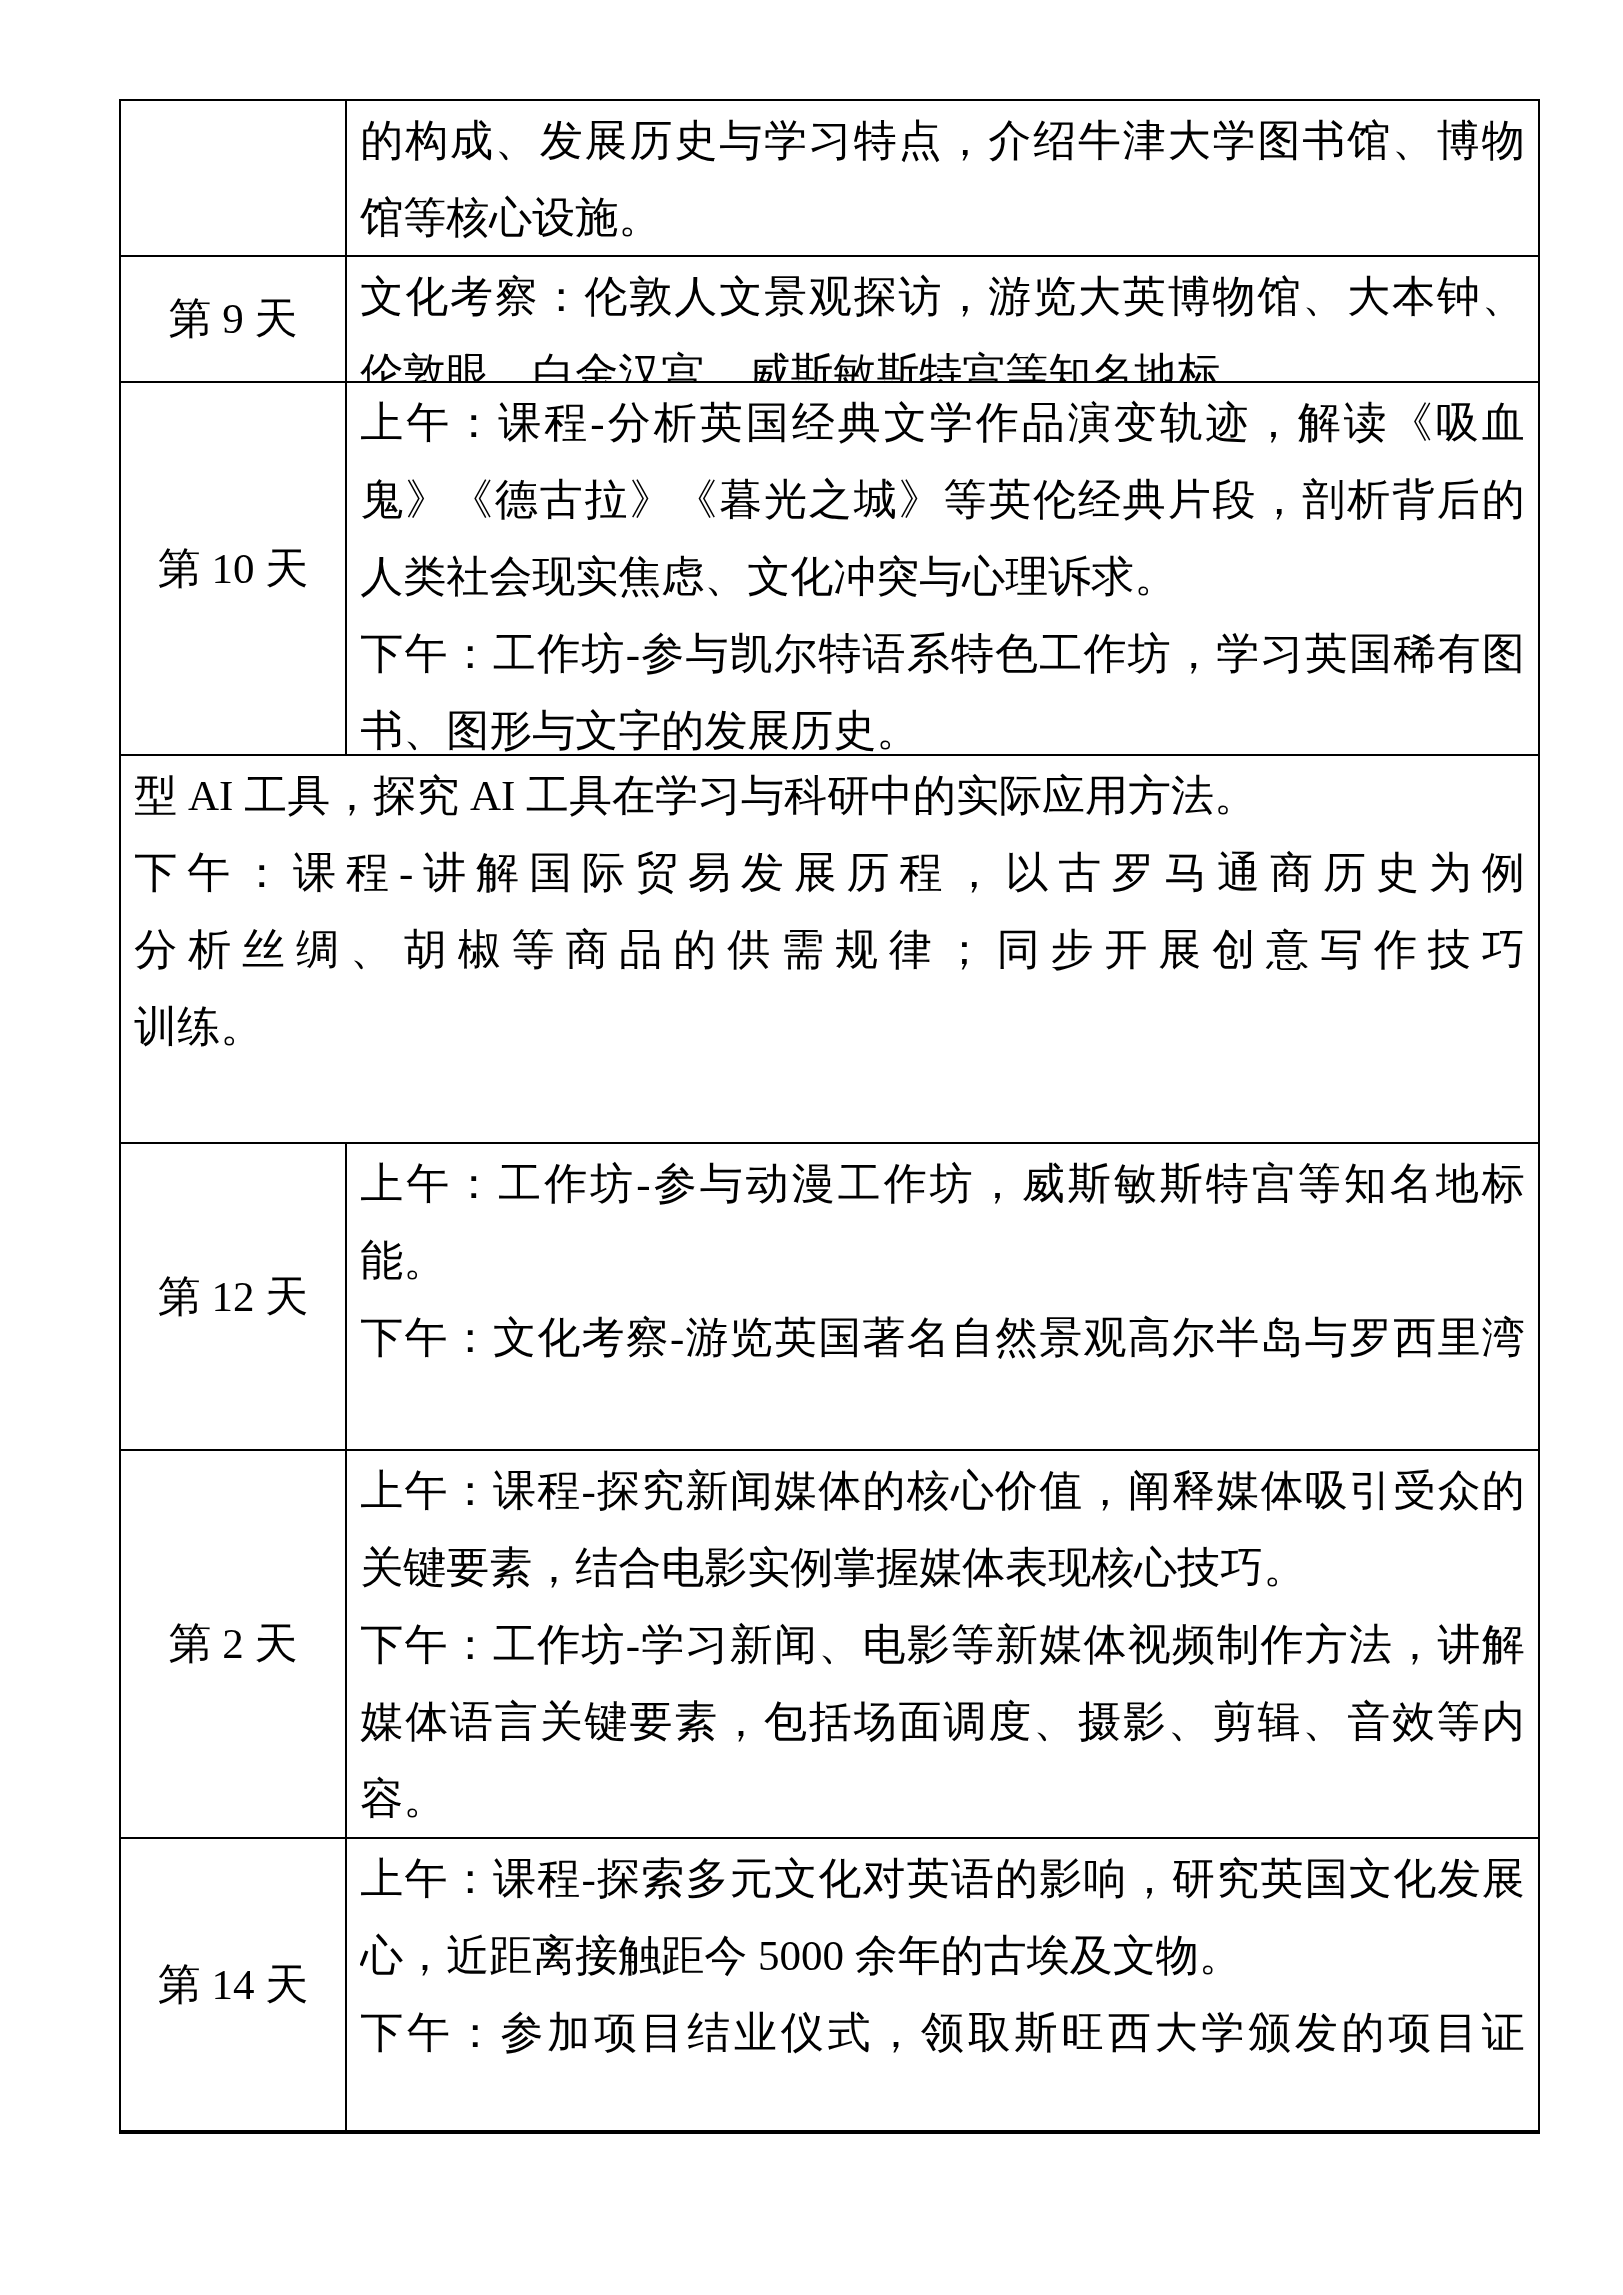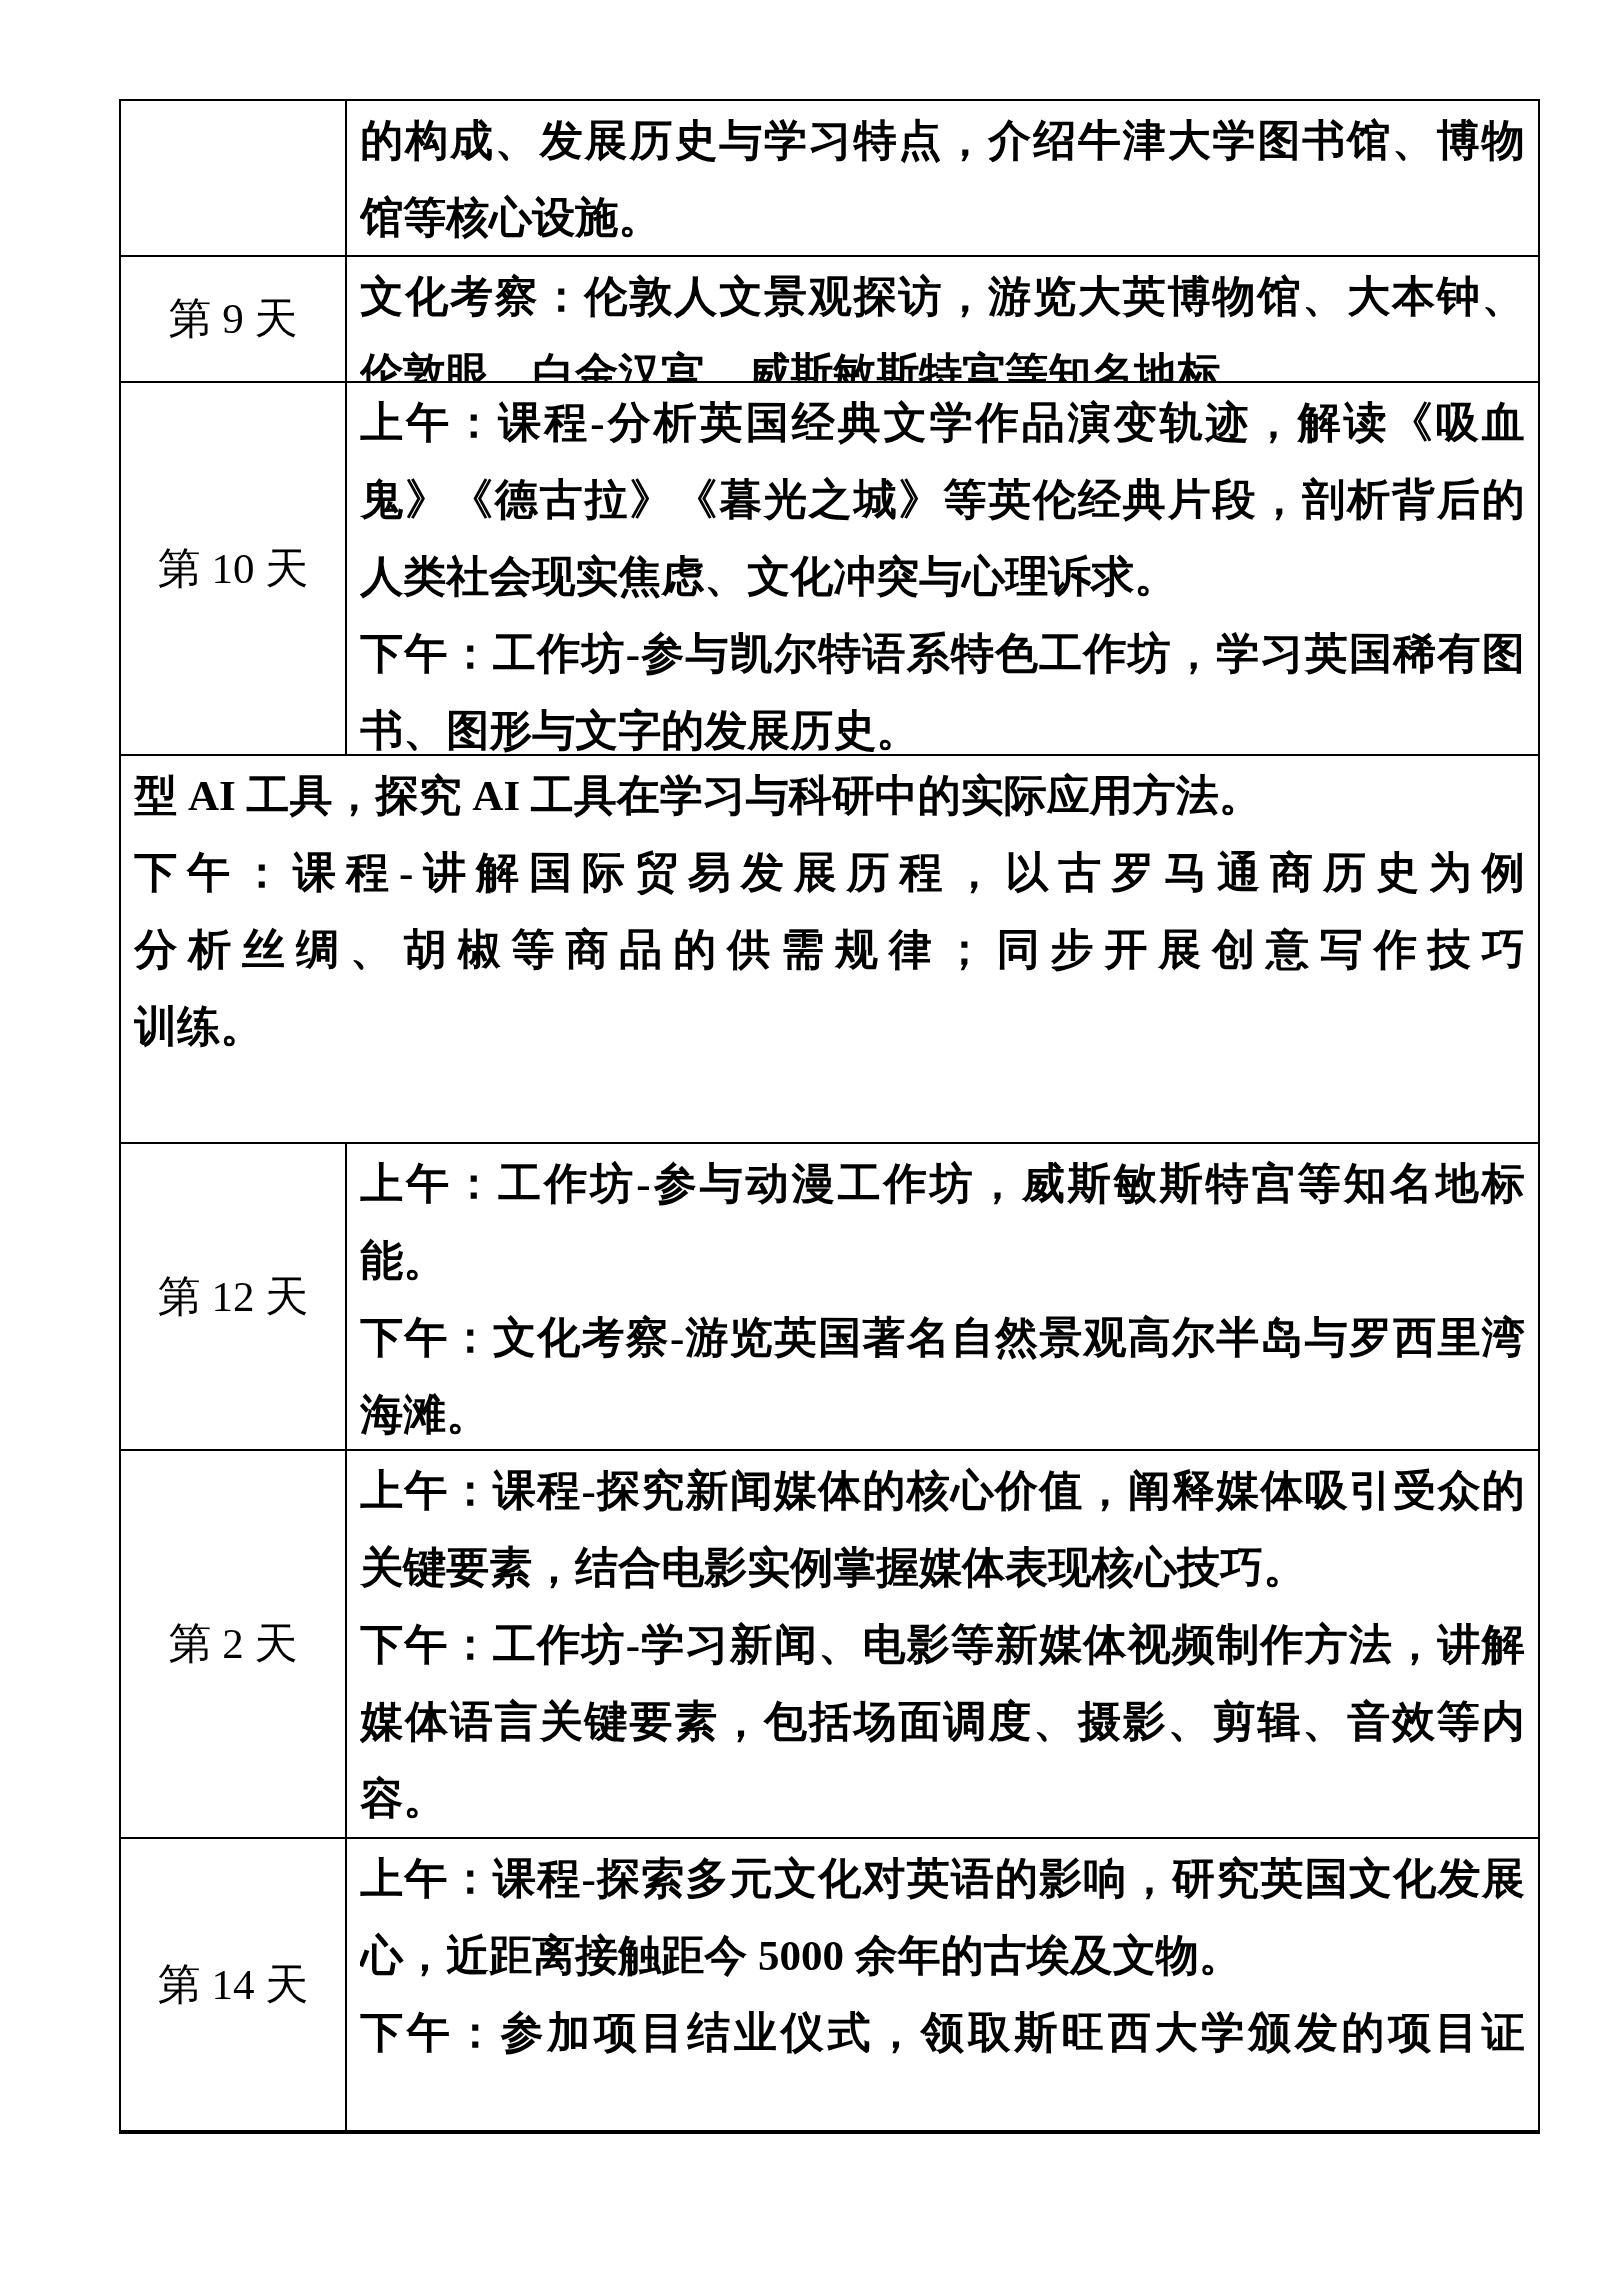--- a/index.html
+++ b/index.html
@@ -51,21 +51,20 @@
     justify-content: center;
     font-size: 43px;
     white-space: nowrap;
   }
   .cell.desc {
     flex: 1;
     box-sizing: border-box;
     padding: 1px 13.3px 0 13.3px;
     font-size: 43px;
     overflow: hidden;
-    font-weight: bold;
   }
   .line {
     display: block;
     height: 77px;
     line-height: 77px;
     overflow: hidden;
     text-align: justify;
     text-align-last: justify;
     text-justify: inter-ideograph;
     white-space: normal;
@@ -115,21 +114,20 @@
           <span class="line para-end">训练。</span>
         </div>
   </div>
 
   <div class="row">
     <div class="cell day">第 12 天</div>
     <div class="cell desc">
           <span class="line">上午：工作坊-参与动漫工作坊，威斯敏斯特宫等知名地标</span>
           <span class="line para-end">能。</span>
           <span class="line">下午：文化考察-游览英国著名自然景观高尔半岛与罗西里湾</span>
-          <span class="line para-end">海滩。</span>
         </div>
   </div>
 
   <div class="row">
     <div class="cell day">第 2 天</div>
     <div class="cell desc">
           <span class="line">上午：课程-探究新闻媒体的核心价值，阐释媒体吸引受众的</span>
           <span class="line para-end">关键要素，结合电影实例掌握媒体表现核心技巧。</span>
           <span class="line">下午：工作坊-学习新闻、电影等新媒体视频制作方法，讲解</span>
           <span class="line">媒体语言关键要素，包括场面调度、摄影、剪辑、音效等内</span>

